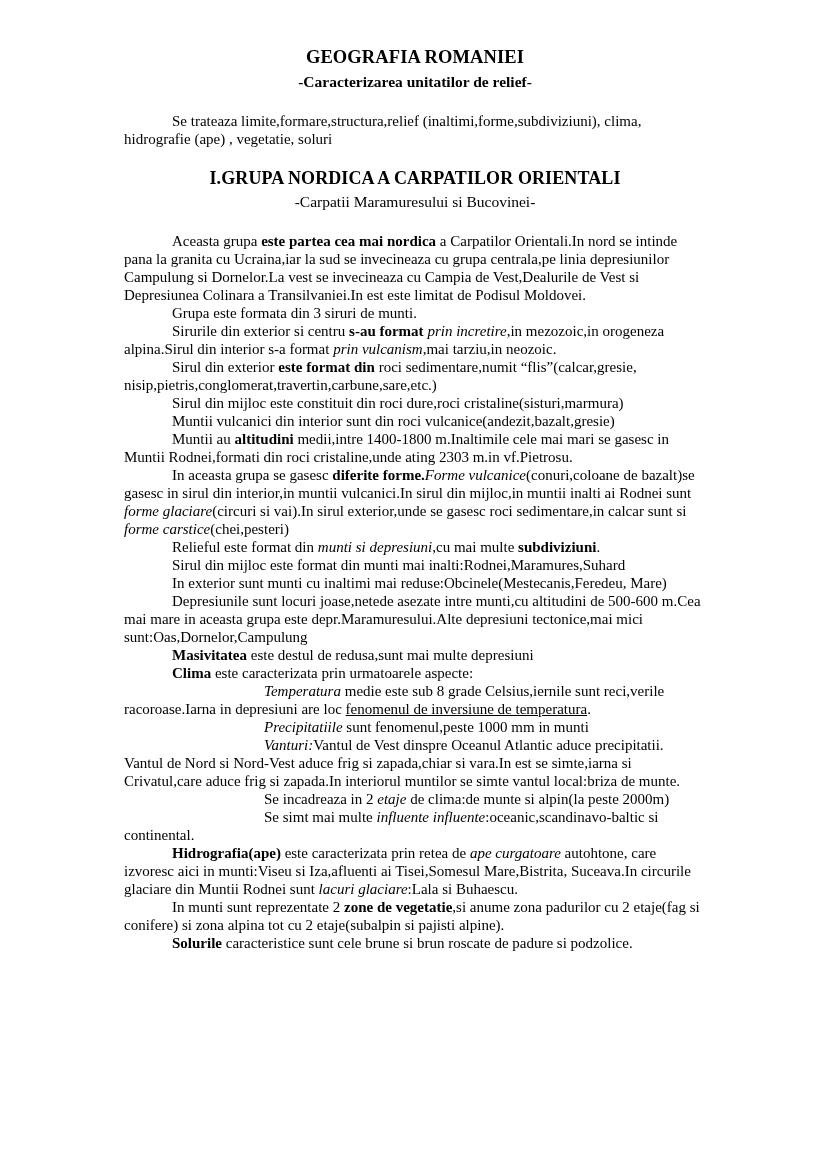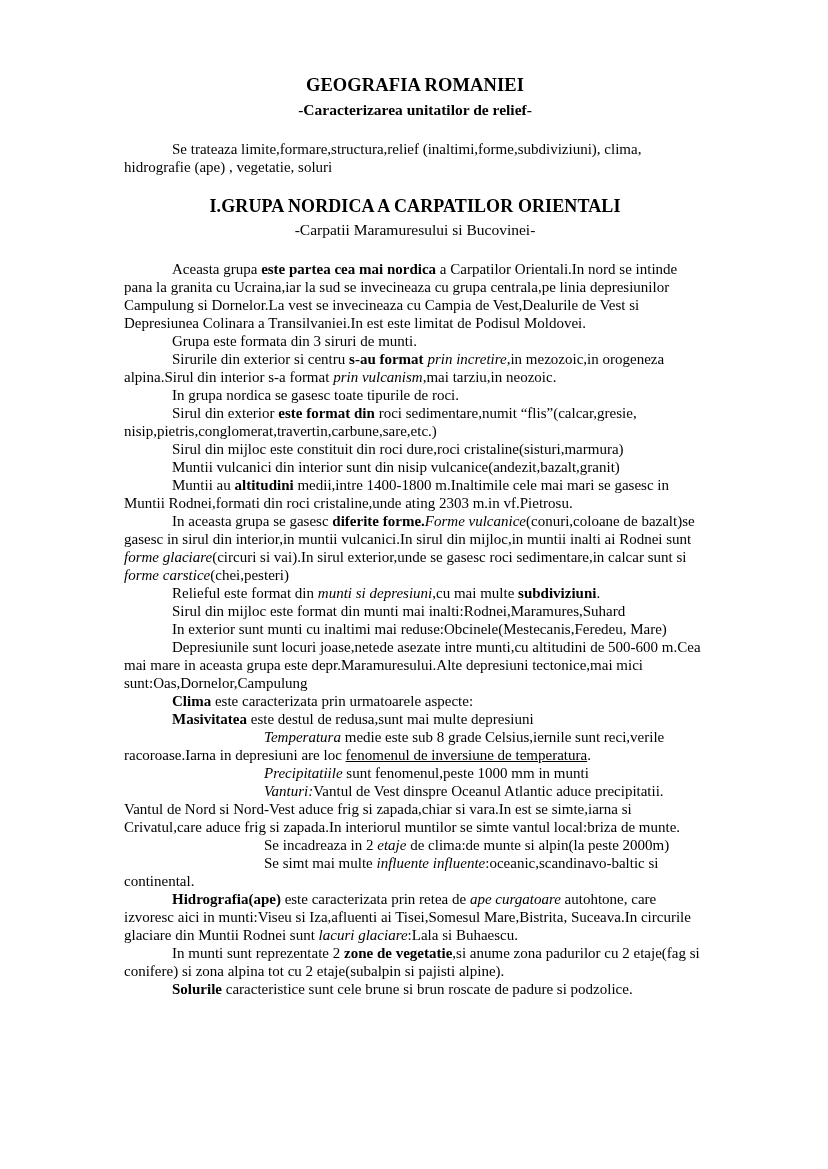--- a/index.html
+++ b/index.html
@@ -14,21 +14,20 @@
     color: #000000;
     -webkit-font-smoothing: antialiased;
   }
   .page {
     position: relative;
     width: 828px;
     height: 1008px;
     box-sizing: border-box;
     padding: 0;
     overflow: hidden;
-    margin-top: 28px;
   }
   .content {
     position: absolute;
     left: 124px;
     top: 46px;
     width: 582px;
   }
   .doc-title {
     font-size: 18.5px;
     font-weight: bold;
@@ -105,32 +104,31 @@
 
     <div class="section-head">I.GRUPA NORDICA A CARPATILOR ORIENTALI</div>
     <div class="section-sub">-Carpatii Maramuresului si Bucovinei-</div>
 
     <div class="gap-3"></div>
 
     <div id="paragraph-container">
         <p class="para"><span>Aceasta grupa </span><b>este partea cea mai nordica</b><span> a Carpatilor Orientali.In nord se intinde pana la granita cu Ucraina,iar la sud se invecineaza cu grupa centrala,pe linia depresiunilor  Campulung si Dornelor.La vest se invecineaza cu Campia de Vest,Dealurile de Vest si Depresiunea Colinara a Transilvaniei.In est este limitat de Podisul Moldovei.</span></p>
         <p class="para"><span>Grupa este formata din 3 siruri de munti.</span></p>
         <p class="para"><span>Sirurile din exterior si centru </span><b>s-au format</b><span> </span><i>prin incretire</i><span>,in mezozoic,in orogeneza alpina.Sirul din interior s-a format </span><i>prin vulcanism</i><span>,mai tarziu,in neozoic.</span></p>
-        <p class="para"><span>In grupa nordica  se gasesc toate tipurile de roci.</span></p>
         <p class="para"><span>Sirul din exterior </span><b>este format din</b><span> roci sedimentare,numit “flis”(calcar,gresie, nisip,pietris,conglomerat,travertin,carbune,sare,etc.)</span></p>
         <p class="para"><span>Sirul din mijloc este constituit din roci dure,roci cristaline(sisturi,marmura)</span></p>
-        <p class="para"><span>Muntii vulcanici din interior sunt din nisip vulcanice(andezit,bazalt,granit)</span></p>
+        <p class="para"><span>Muntii vulcanici din interior sunt din roci vulcanice(andezit,bazalt,gresie)</span></p>
         <p class="para"><span>Muntii au </span><b>altitudini</b><span> medii,intre 1400-1800 m.Inaltimile cele mai mari se gasesc in Muntii Rodnei,formati din roci cristaline,unde ating 2303 m.in vf.Pietrosu.</span></p>
         <p class="para"><span>In aceasta grupa se gasesc </span><b>diferite forme.</b><i>Forme vulcanice</i><span>(conuri,coloane de bazalt)se gasesc in sirul din interior,in muntii vulcanici.In sirul din mijloc,in muntii inalti ai Rodnei sunt </span><i>forme glaciare</i><span>(circuri si vai).In sirul exterior,unde se gasesc roci sedimentare,in calcar sunt si </span><i>forme carstice</i><span>(chei,pesteri)</span></p>
         <p class="para"><span>Relieful este format din </span><i>munti si depresiuni</i><span>,cu mai multe </span><b>subdiviziuni</b><span>.</span></p>
         <p class="para"><span>Sirul din mijloc este format din munti mai inalti:Rodnei,Maramures,Suhard</span></p>
         <p class="para"><span>In exterior sunt munti cu inaltimi mai reduse:Obcinele(Mestecanis,Feredeu, Mare)</span></p>
         <p class="para"><span>Depresiunile sunt locuri joase,netede asezate intre munti,cu altitudini de 500-600 m.Cea mai mare in aceasta grupa este depr.Maramuresului.Alte depresiuni tectonice,mai mici sunt:Oas,Dornelor,Campulung</span></p>
+        <p class="para"><b>Masivitatea</b><span> este destul de redusa,sunt mai multe depresiuni</span></p>
         <p class="para"><b>Clima</b><span> este caracterizata prin urmatoarele aspecte:</span></p>
-        <p class="para"><b>Masivitatea</b><span> este destul de redusa,sunt mai multe depresiuni</span></p>
         <p class="para indent2"><i>Temperatura</i><span> medie este sub 8 grade Celsius,iernile sunt reci,verile racoroase.Iarna in depresiuni are loc </span><u>fenomenul de inversiune de temperatura</u><span>.</span></p>
         <p class="para indent2"><i>Precipitatiile</i><span> sunt fenomenul,peste 1000 mm in munti</span></p>
         <p class="para indent2"><i>Vanturi:</i><span>Vantul de Vest dinspre Oceanul Atlantic aduce precipitatii. Vantul de Nord si Nord-Vest aduce frig si zapada,chiar si vara.In est se simte,iarna si Crivatul,care aduce frig si zapada.In interiorul muntilor se simte vantul local:briza de munte.</span></p>
         <p class="para indent2"><span>Se incadreaza in 2 </span><i>etaje</i><span> de clima:de munte si alpin(la peste 2000m)</span></p>
         <p class="para indent2"><span>Se simt mai multe </span><i>influente influente</i><span>:oceanic,scandinavo-baltic si continental.</span></p>
         <p class="para"><b>Hidrografia(ape)</b><span> este caracterizata prin retea de </span><i>ape curgatoare</i><span> autohtone, care izvoresc aici in munti:Viseu si Iza,afluenti ai Tisei,Somesul Mare,Bistrita, Suceava.In circurile glaciare din Muntii Rodnei sunt </span><i>lacuri glaciare</i><span>:Lala si Buhaescu.</span></p>
         <p class="para"><span>In munti sunt reprezentate 2 </span><b>zone de vegetatie</b><span>,si anume zona padurilor cu 2 etaje(fag si conifere) si zona alpina tot cu 2 etaje(subalpin si pajisti alpine).</span></p>
         <p class="para"><b>Solurile</b><span> caracteristice sunt cele brune si brun roscate de padure si podzolice.</span></p>
       </div>
 

